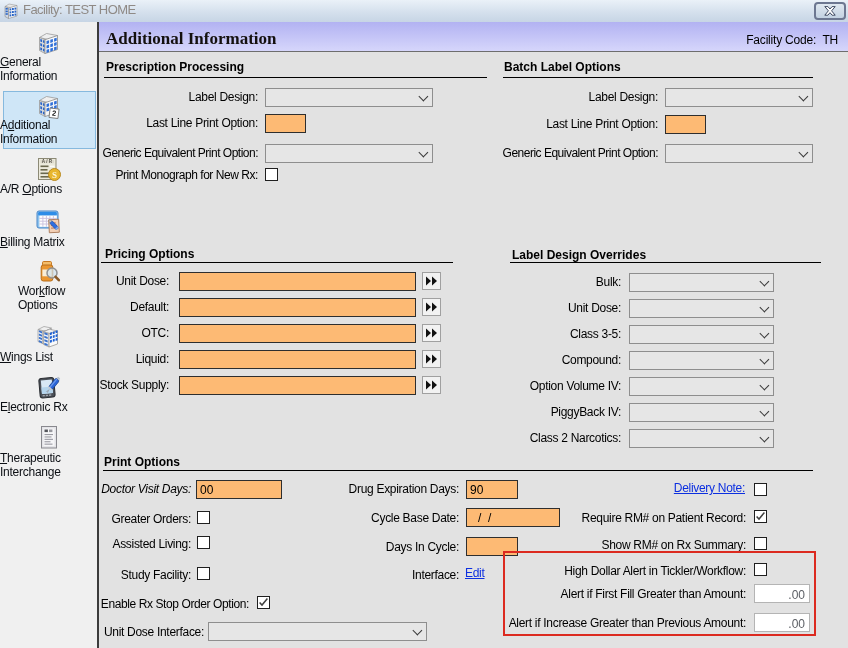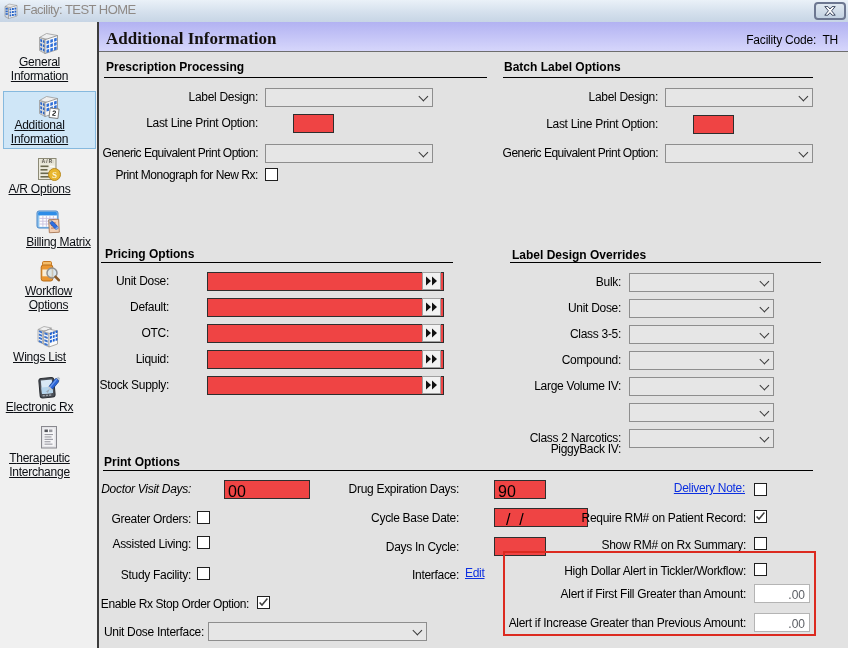--- a/index.html
+++ b/index.html
@@ -5,32 +5,32 @@
 * { margin:0; padding:0; box-sizing:border-box; }
 html,body { width:848px; height:648px; overflow:hidden; }
 body { position:relative; background:#e2e2e2; font-family:"Liberation Sans", sans-serif; font-size:12px; color:#000; }
 .abs { position:absolute; }
 #titlebar { left:0; top:0; width:848px; height:22px; background:linear-gradient(#eaf1f8,#d3dfec 60%,#c7d5e5); }
 #titletext { left:23px; top:2px; font-size:13px; color:#8f8a86; letter-spacing:-0.55px; }
 #closebtn { left:814px; top:2px; width:32px; height:18px; border:2px solid #6c7791; border-radius:4px; background:linear-gradient(#dfe8f0,#c3d2e2); text-align:center; }
 #sidebar { left:0; top:22px; width:97px; height:626px; background:#f0f0f0; }
 #sidediv { left:97px; top:22px; width:2px; height:626px; background:#3c3c3c; }
 #selbox { left:3px; top:91px; width:93px; height:58px; background:#cfe6f7; border:1px solid #86b9de; }
-.sideitem { width:79px; text-align:center; line-height:13.5px; color:#0c0f14; letter-spacing:-0.25px;text-decoration:underline; }
+.sideitem { width:79px; text-align:left; line-height:13.5px; color:#0c0f14; letter-spacing:-0.25px; }
 .sideicon { left:37px; }
 #header { left:99px; top:22px; width:749px; height:30px; background:linear-gradient(#b2b2f2,#d6d6fb); border-bottom:1px solid #6e6e6e; }
 #headtitle { left:106px; top:29px; font-family:"Liberation Serif", serif; font-weight:bold; font-size:17px; color:#14100e; }
 #faccode { right:10px; top:33px; font-size:12px; letter-spacing:-0.2px; }
 .sh { font-weight:bold; font-size:12px; white-space:nowrap; }
 .shline { height:1px; background:#000; }
 .lbl { white-space:nowrap; letter-spacing:-0.3px; }
 .lblr { text-align:right; }
 .dd { background:#e6e6e6; border:1px solid #8e8e8e; }
 .dd:after { content:""; position:absolute; right:5px; top:3.5px; width:5.8px; height:5.8px; border-right:1.2px solid #3a3a3a; border-bottom:1.2px solid #3a3a3a; transform:rotate(45deg); }
-.tx { background:#ef4444; border:1px solid #2e2e2e; font-size:16px; padding:2px 3px;margin-left:28px; }
+.tx { background:#fdba74; border:1px solid #2e2e2e; font-size:12px; padding:2px 3px; }
 .tx2 { background:#fff; border:1px solid #b4b4b4; font-size:12px; color:#5d6066; text-align:right; padding:3px 4px 0 0; }
 .cb { width:13px; height:13px; background:#fff; border:1.5px solid #1f1f1f; }
 .btn2 { width:19px; height:18px; background:#f2f2f2; border:1px solid #a0a0a0; }
 a.lnk { color:#0c2fe0; letter-spacing:-0.3px; }
 u { text-decoration:underline; text-underline-offset:1px; }
 </style>
 </head>
 <body>
 
 <div class="abs" id="titlebar"></div>
@@ -154,30 +154,30 @@
         <line x1="15" y1="15.5" x2="21" y2="15.5"></line>
         <line x1="15" y1="18" x2="19.5" y2="18"></line>
       </g>
  </g>
  <g transform="rotate(46 18 15)">
   <rect x="13.2" y="13.4" width="10" height="3.4" rx="1.5" fill="#2e6ee0" stroke="#1a4aa8" stroke-width="0.6"></rect>
   <rect x="21.5" y="13.4" width="1.6" height="3.4" fill="#88b0e8"></rect>
   <polygon points="10.9,15.1 13.4,13.6 13.4,16.6" fill="#e0e0e0" stroke="#888" stroke-width="0.5"></polygon>
  </g>
 </svg>
-<div class="abs sideitem" style="left:12px; top:236px;padding-left:14px;"><u>B</u>illing Matrix</div>
+<div class="abs sideitem" style="left:0px; top:236px;"><u>B</u>illing Matrix</div>
 
 <svg class="abs sideicon" style="left:37px; top:259px;" width="25" height="25" viewBox="0 0 25 25">
  <rect x="5.5" y="2.5" width="9" height="4.5" rx="1.2" fill="#f4bd6a" stroke="#c87820" stroke-width="1"></rect>
  <rect x="4.2" y="6" width="11.6" height="16" rx="2.2" fill="#ea9630" stroke="#b86d18" stroke-width="1"></rect>
  <rect x="5.4" y="10.5" width="9.2" height="6.8" fill="#f8eed8"></rect>
  <circle cx="15" cy="14" r="5" fill="#cfe2ef" fill-opacity="0.7" stroke="#909090" stroke-width="1.5"></circle>
  <line x1="18.6" y1="17.8" x2="21.8" y2="21.2" stroke="#8a5a28" stroke-width="2.6" stroke-linecap="round"></line>
 </svg>
-<div class="abs sideitem" style="left:9px; top:285px;">Wor<u>k</u>flow<br>Options</div>
+<div class="abs sideitem" style="left:0px; top:285px;padding-left:18px;">Wor<u>k</u>flow<br>Options</div>
 
 <svg class="abs sideicon" style="left:36px; top:324px;" width="26" height="25" viewBox="0 0 26 25">
  <polygon points="2,5.5 8,2.5 15.5,4 9.5,7.2" fill="#efefef" stroke="#9a9a9a" stroke-width="0.7"></polygon>
  <polygon points="2,5.5 2,17.5 7,19.8 7,7.5" fill="#f4f4f4" stroke="#9a9a9a" stroke-width="0.7"></polygon>
  <g transform="matrix(1,0.42,0,1,0,0)">
   <rect x="2.8" y="5" width="3.2" height="1.9" fill="#3a72cc"></rect>
       <rect x="2.8" y="8.3" width="3.2" height="1.9" fill="#3a72cc"></rect>
       <rect x="2.8" y="11.6" width="3.2" height="1.9" fill="#3a72cc"></rect>
       <rect x="2.8" y="14.9" width="3.2" height="1.9" fill="#3a72cc"></rect>
  </g>
@@ -298,23 +298,23 @@
     </svg></div>
 
 <div class="abs lbl lblr" style="right:227px; top:275px;">Bulk:</div>
 <div class="abs dd" style="left:629px; top:273px; width:145px; height:19px;"></div>
 <div class="abs lbl lblr" style="right:227px; top:301px;">Unit Dose:</div>
 <div class="abs dd" style="left:629px; top:299px; width:145px; height:19px;"></div>
 <div class="abs lbl lblr" style="right:227px; top:327px;">Class 3-5:</div>
 <div class="abs dd" style="left:629px; top:325px; width:145px; height:19px;"></div>
 <div class="abs lbl lblr" style="right:227px; top:353px;">Compound:</div>
 <div class="abs dd" style="left:629px; top:351px; width:145px; height:19px;"></div>
-<div class="abs lbl lblr" style="right:227px; top:379px;">Large Volume IV:</div>
+<div class="abs lbl lblr" style="right:227px; top:379px;">Option Volume IV:</div>
 <div class="abs dd" style="left:629px; top:377px; width:145px; height:19px;"></div>
-<div class="abs lbl lblr" style="right:227px; top:405px;margin-top:37px;">PiggyBack IV:</div>
+<div class="abs lbl lblr" style="right:227px; top:405px;">PiggyBack IV:</div>
 <div class="abs dd" style="left:629px; top:403px; width:145px; height:19px;"></div>
 <div class="abs lbl lblr" style="right:227px; top:431px;">Class 2 Narcotics:</div>
 <div class="abs dd" style="left:629px; top:429px; width:145px; height:19px;"></div>
 
 <div class="abs lbl lblr" style="right:657px; top:482px;font-style:italic;">Doctor Visit Days:</div>
 <div class="abs tx" style="left:196px; top:480px; width:86px; height:19px;">00</div>
 <div class="abs lbl lblr" style="right:657px; top:512px;">Greater Orders:</div>
 <div class="abs cb" style="left:197px; top:511px;"></div>
 <div class="abs lbl lblr" style="right:657px; top:537px;">Assisted Living:</div>
 <div class="abs cb" style="left:197px; top:536px;"></div>

